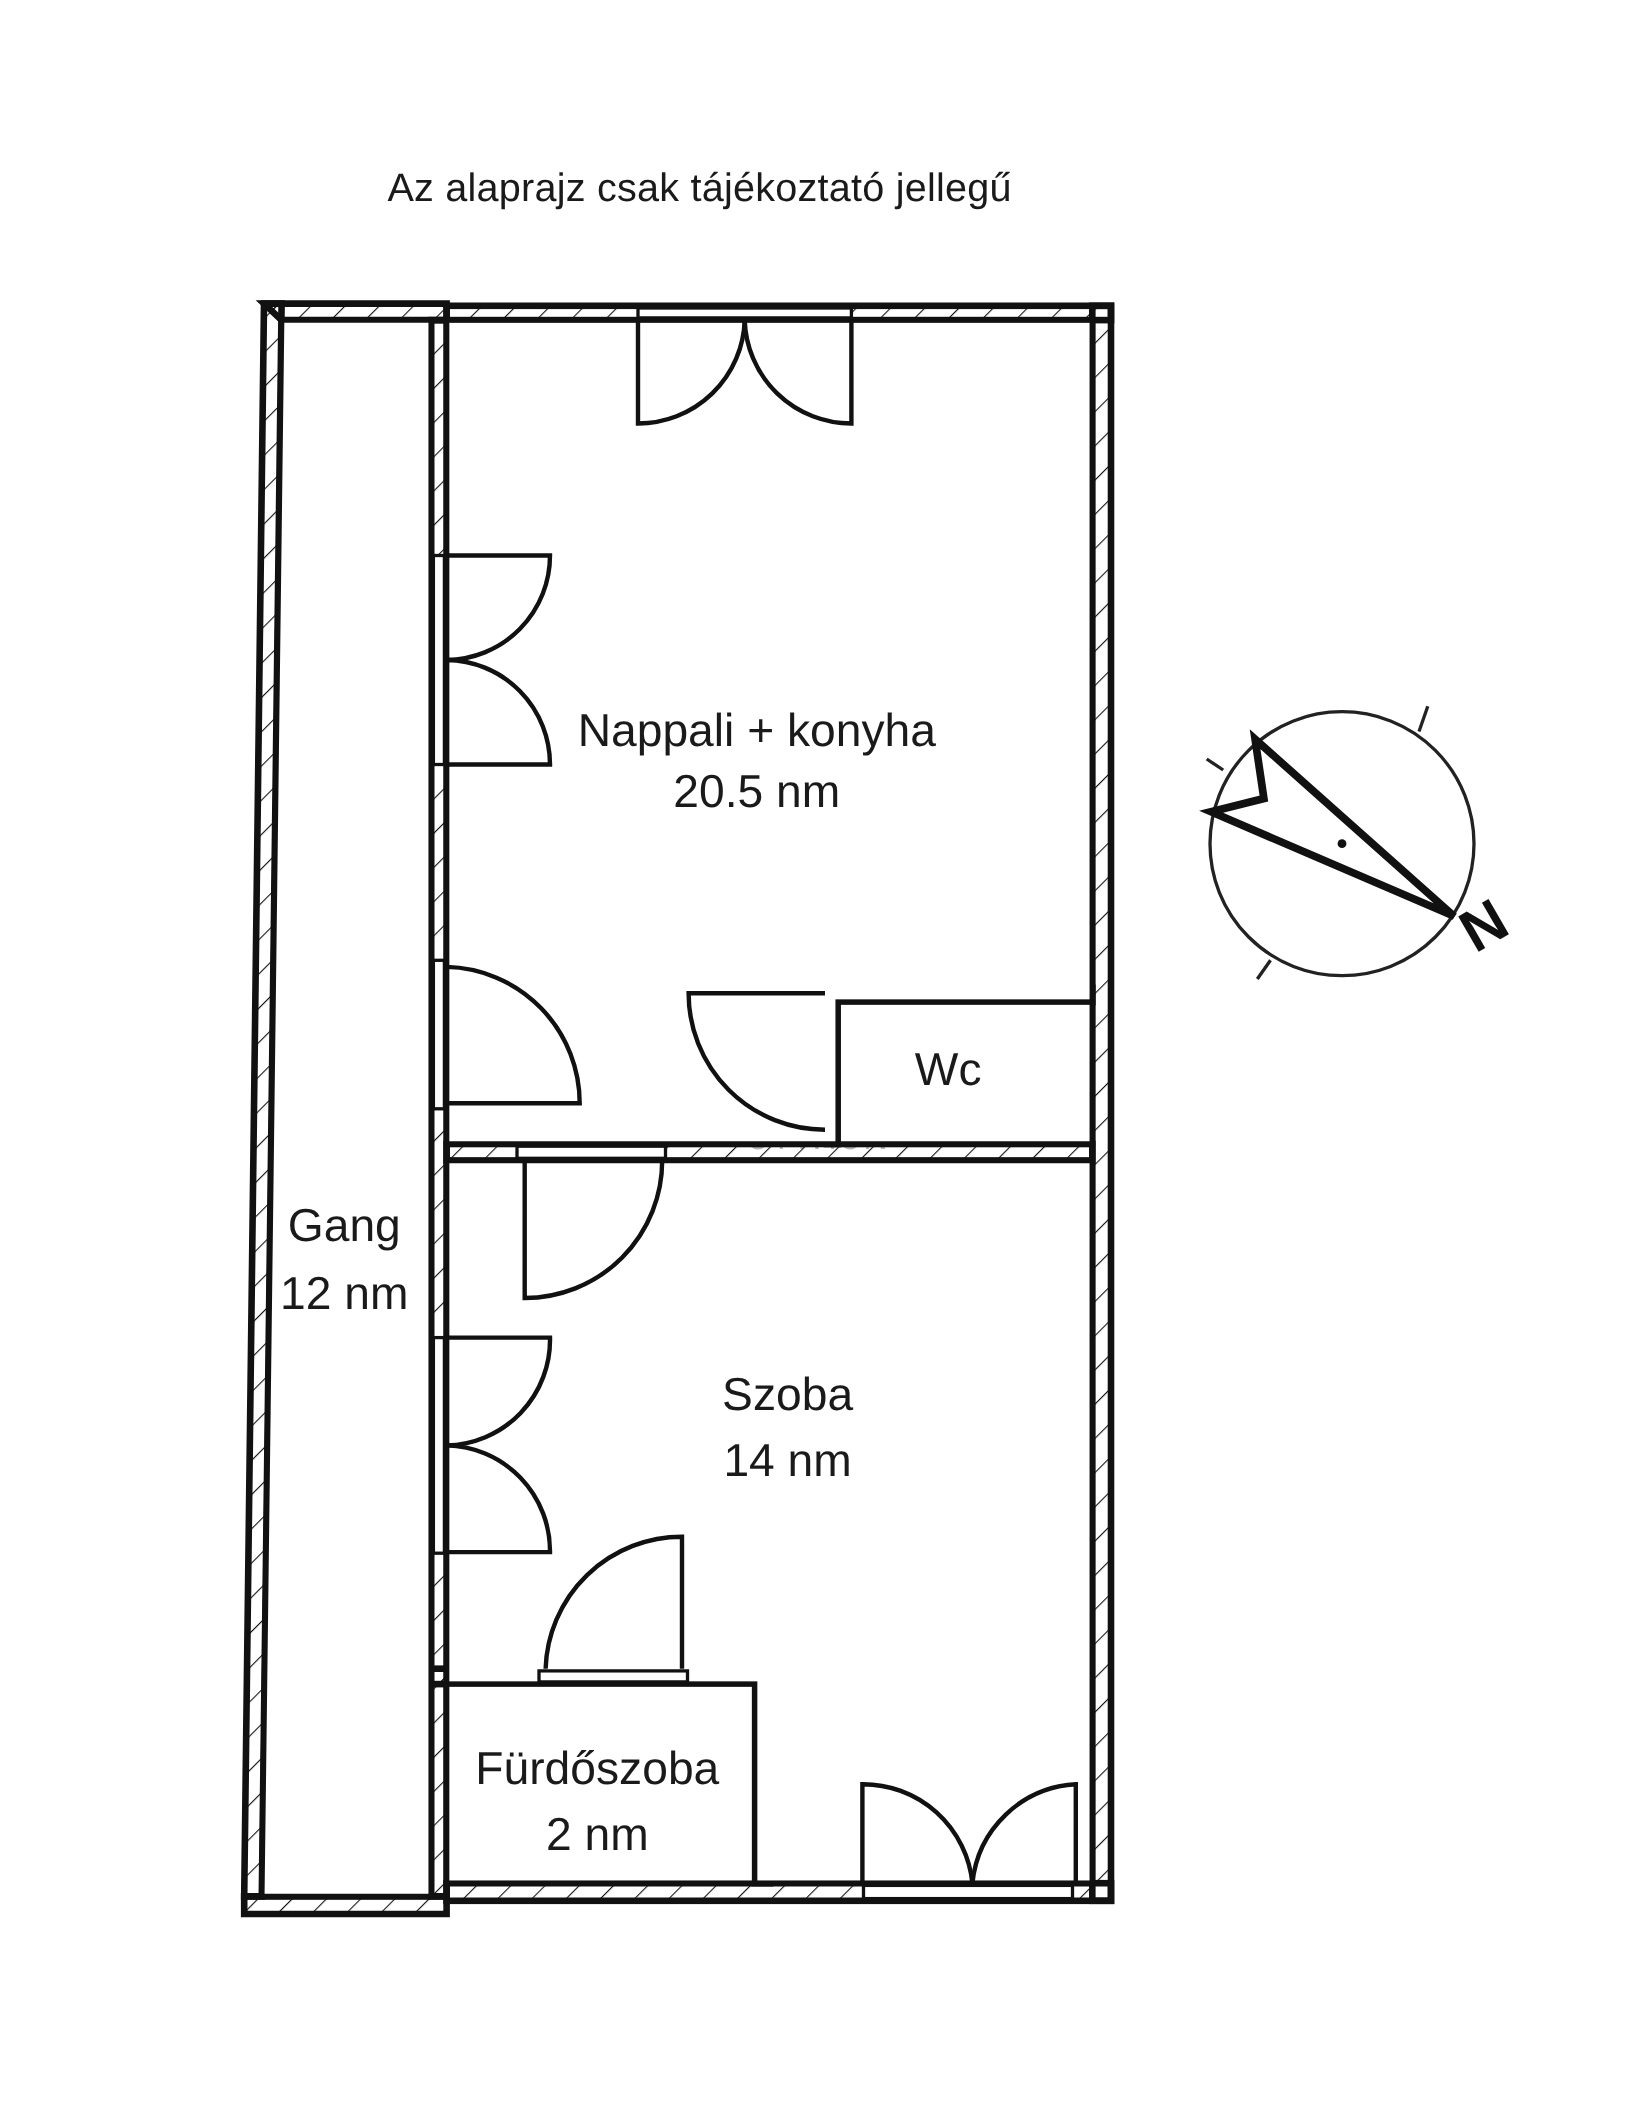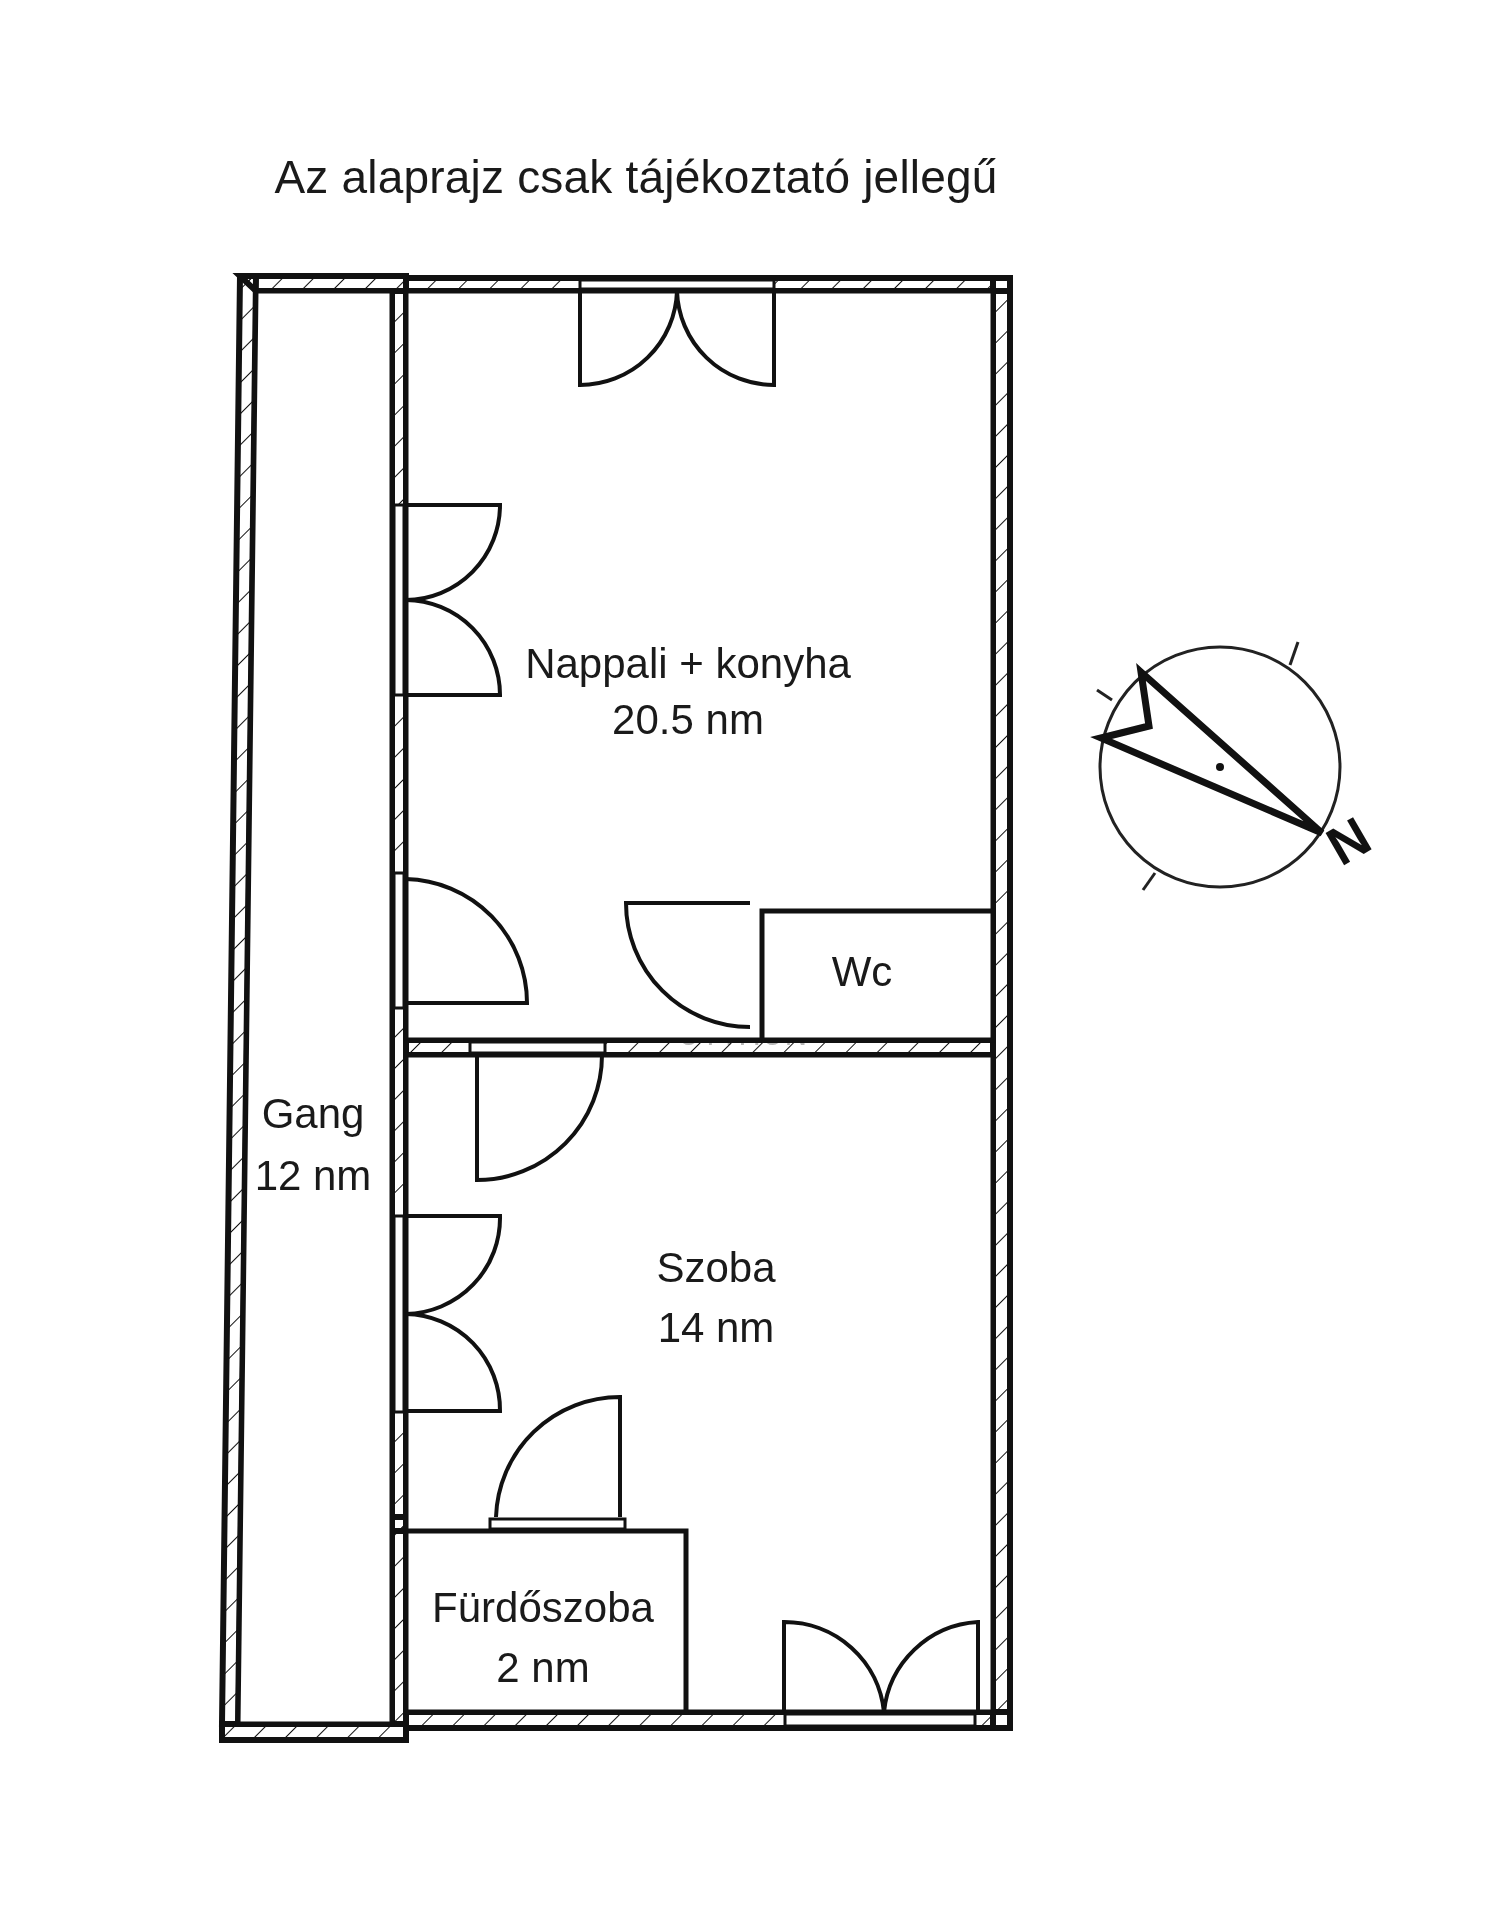--- a/index.html
+++ b/index.html
@@ -1,17 +1,17 @@
 <!DOCTYPE html>
 <html><head>
 <meta charset="utf-8">
 <style>
   html,body{margin:0;padding:0;background:#ffffff;}
   body{width:1488px;height:1920px;position:relative;overflow:hidden;font-family:"Liberation Sans", sans-serif;}
-  .title{position:absolute;left:0;top:150px;width:1272px;text-align:center;font-size:46px;color:#1a1a1a;letter-spacing:0.2px;}
+  .title{position:absolute;left:0;top:150px;width:1272px;text-align:center;font-size:36px;color:#1a1a1a;letter-spacing:0.2px;}
   svg{position:absolute;left:0;top:0;}
   .lbl{font-family:"Liberation Sans", sans-serif;fill:#1a1a1a;}
 </style>
 </head>
 <body>
 
 <div class="title">Az alaprajz csak tájékoztató jellegű</div>
 
 <svg width="1488" height="1920" viewBox="0 0 1488 1920">
   <defs>

